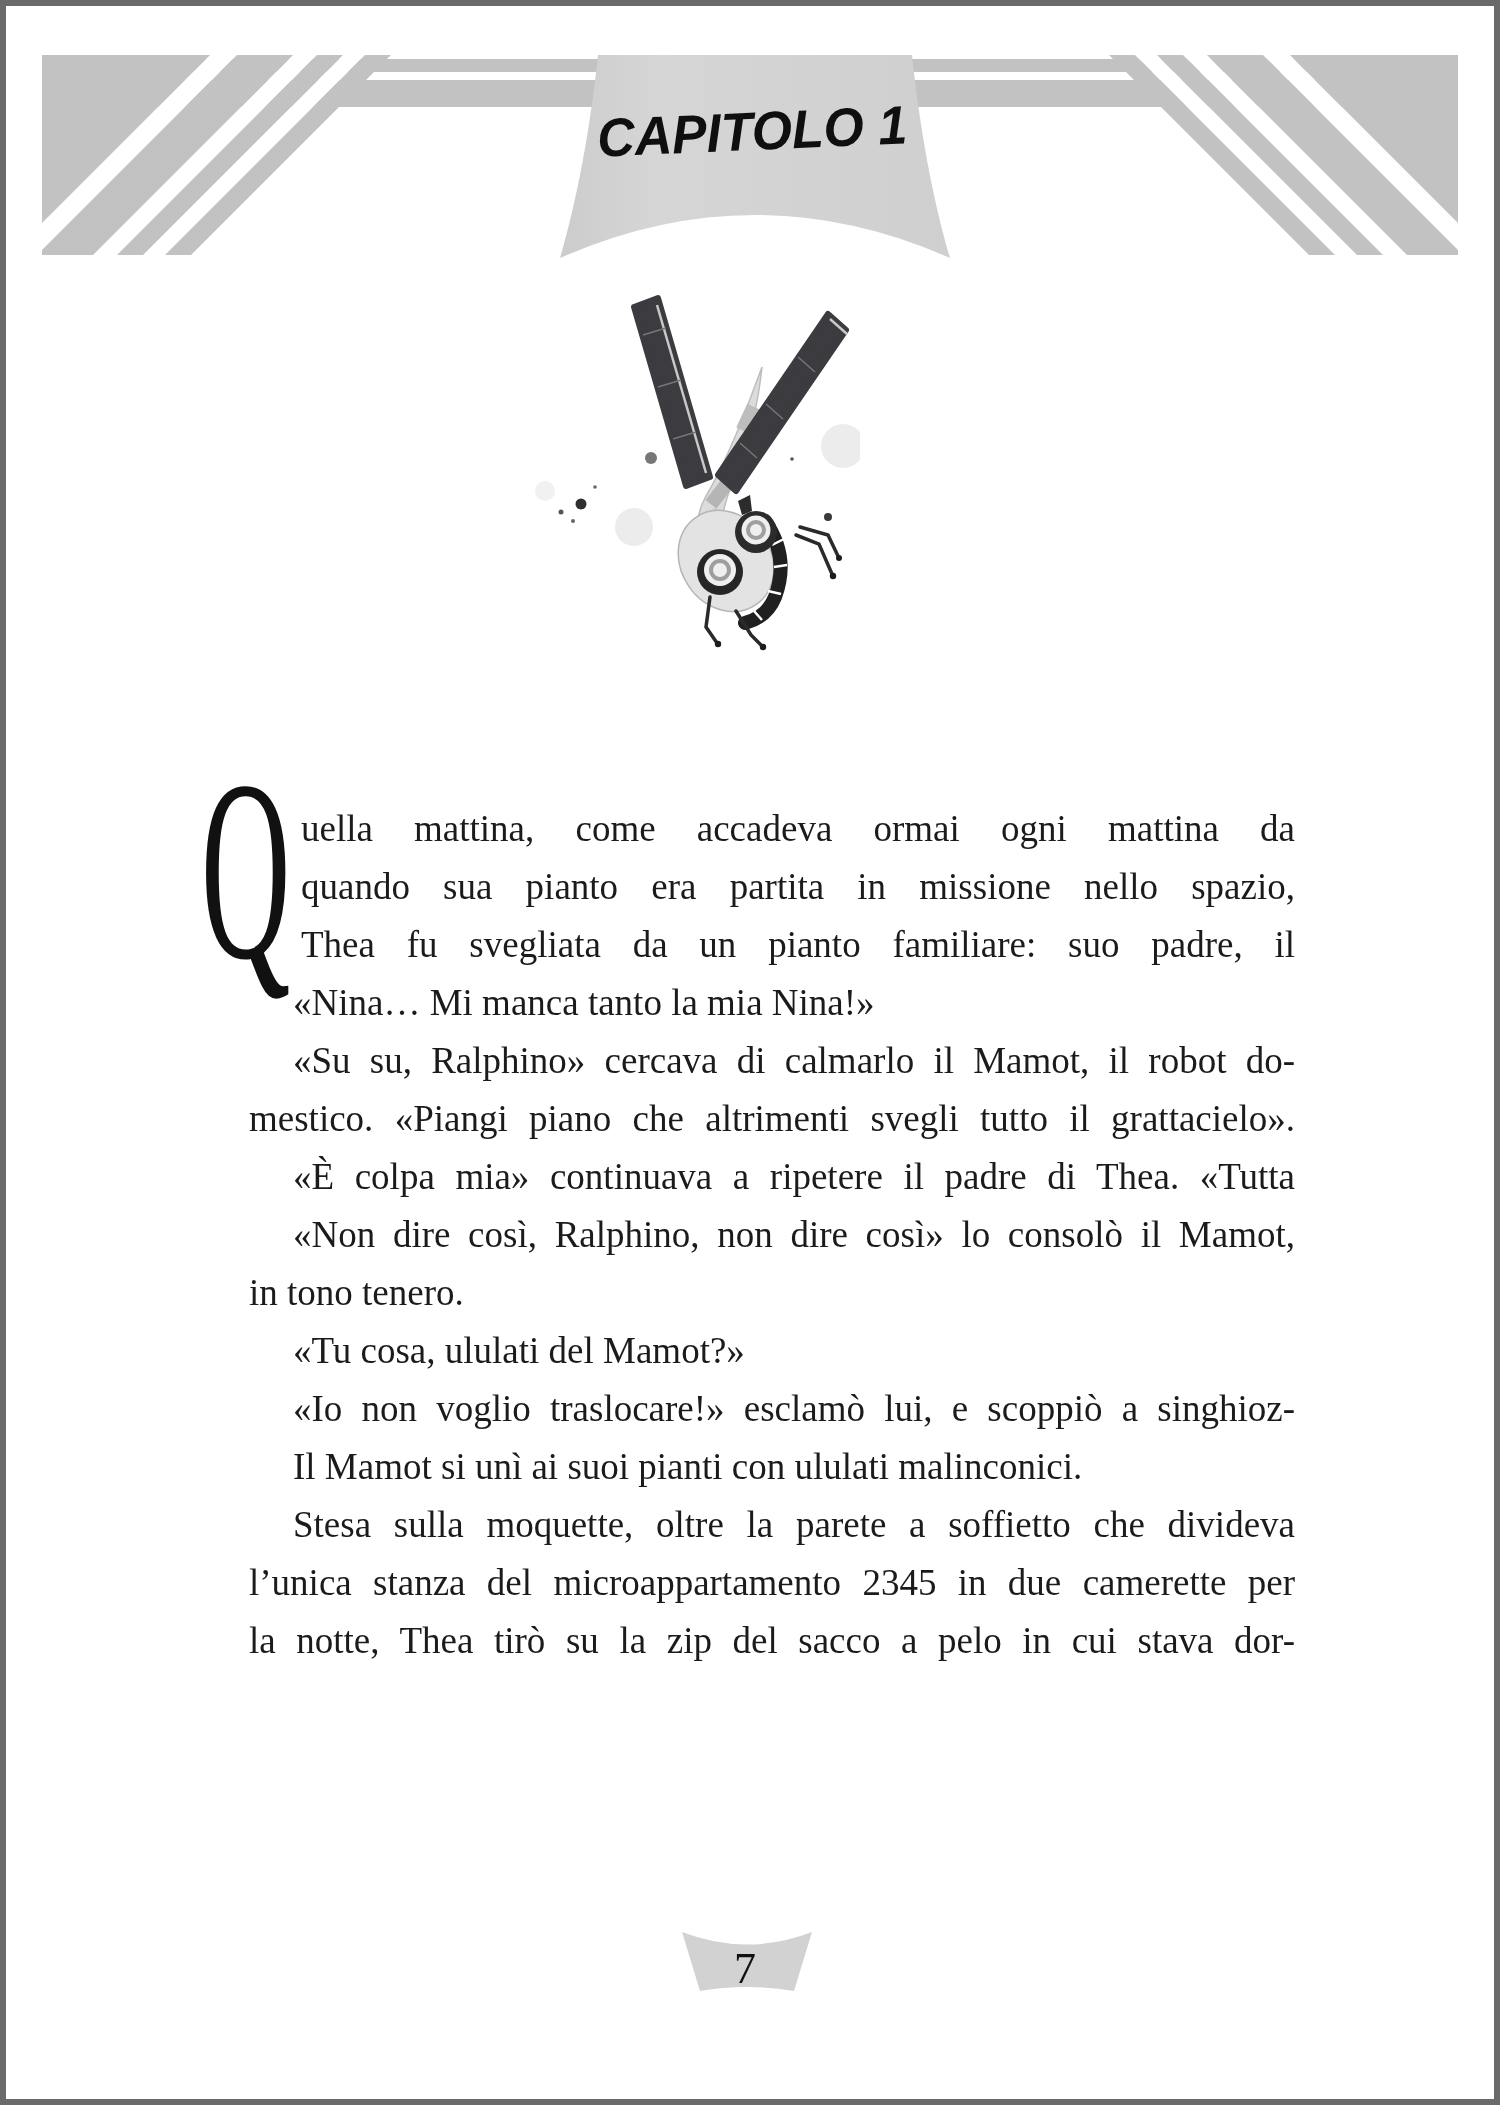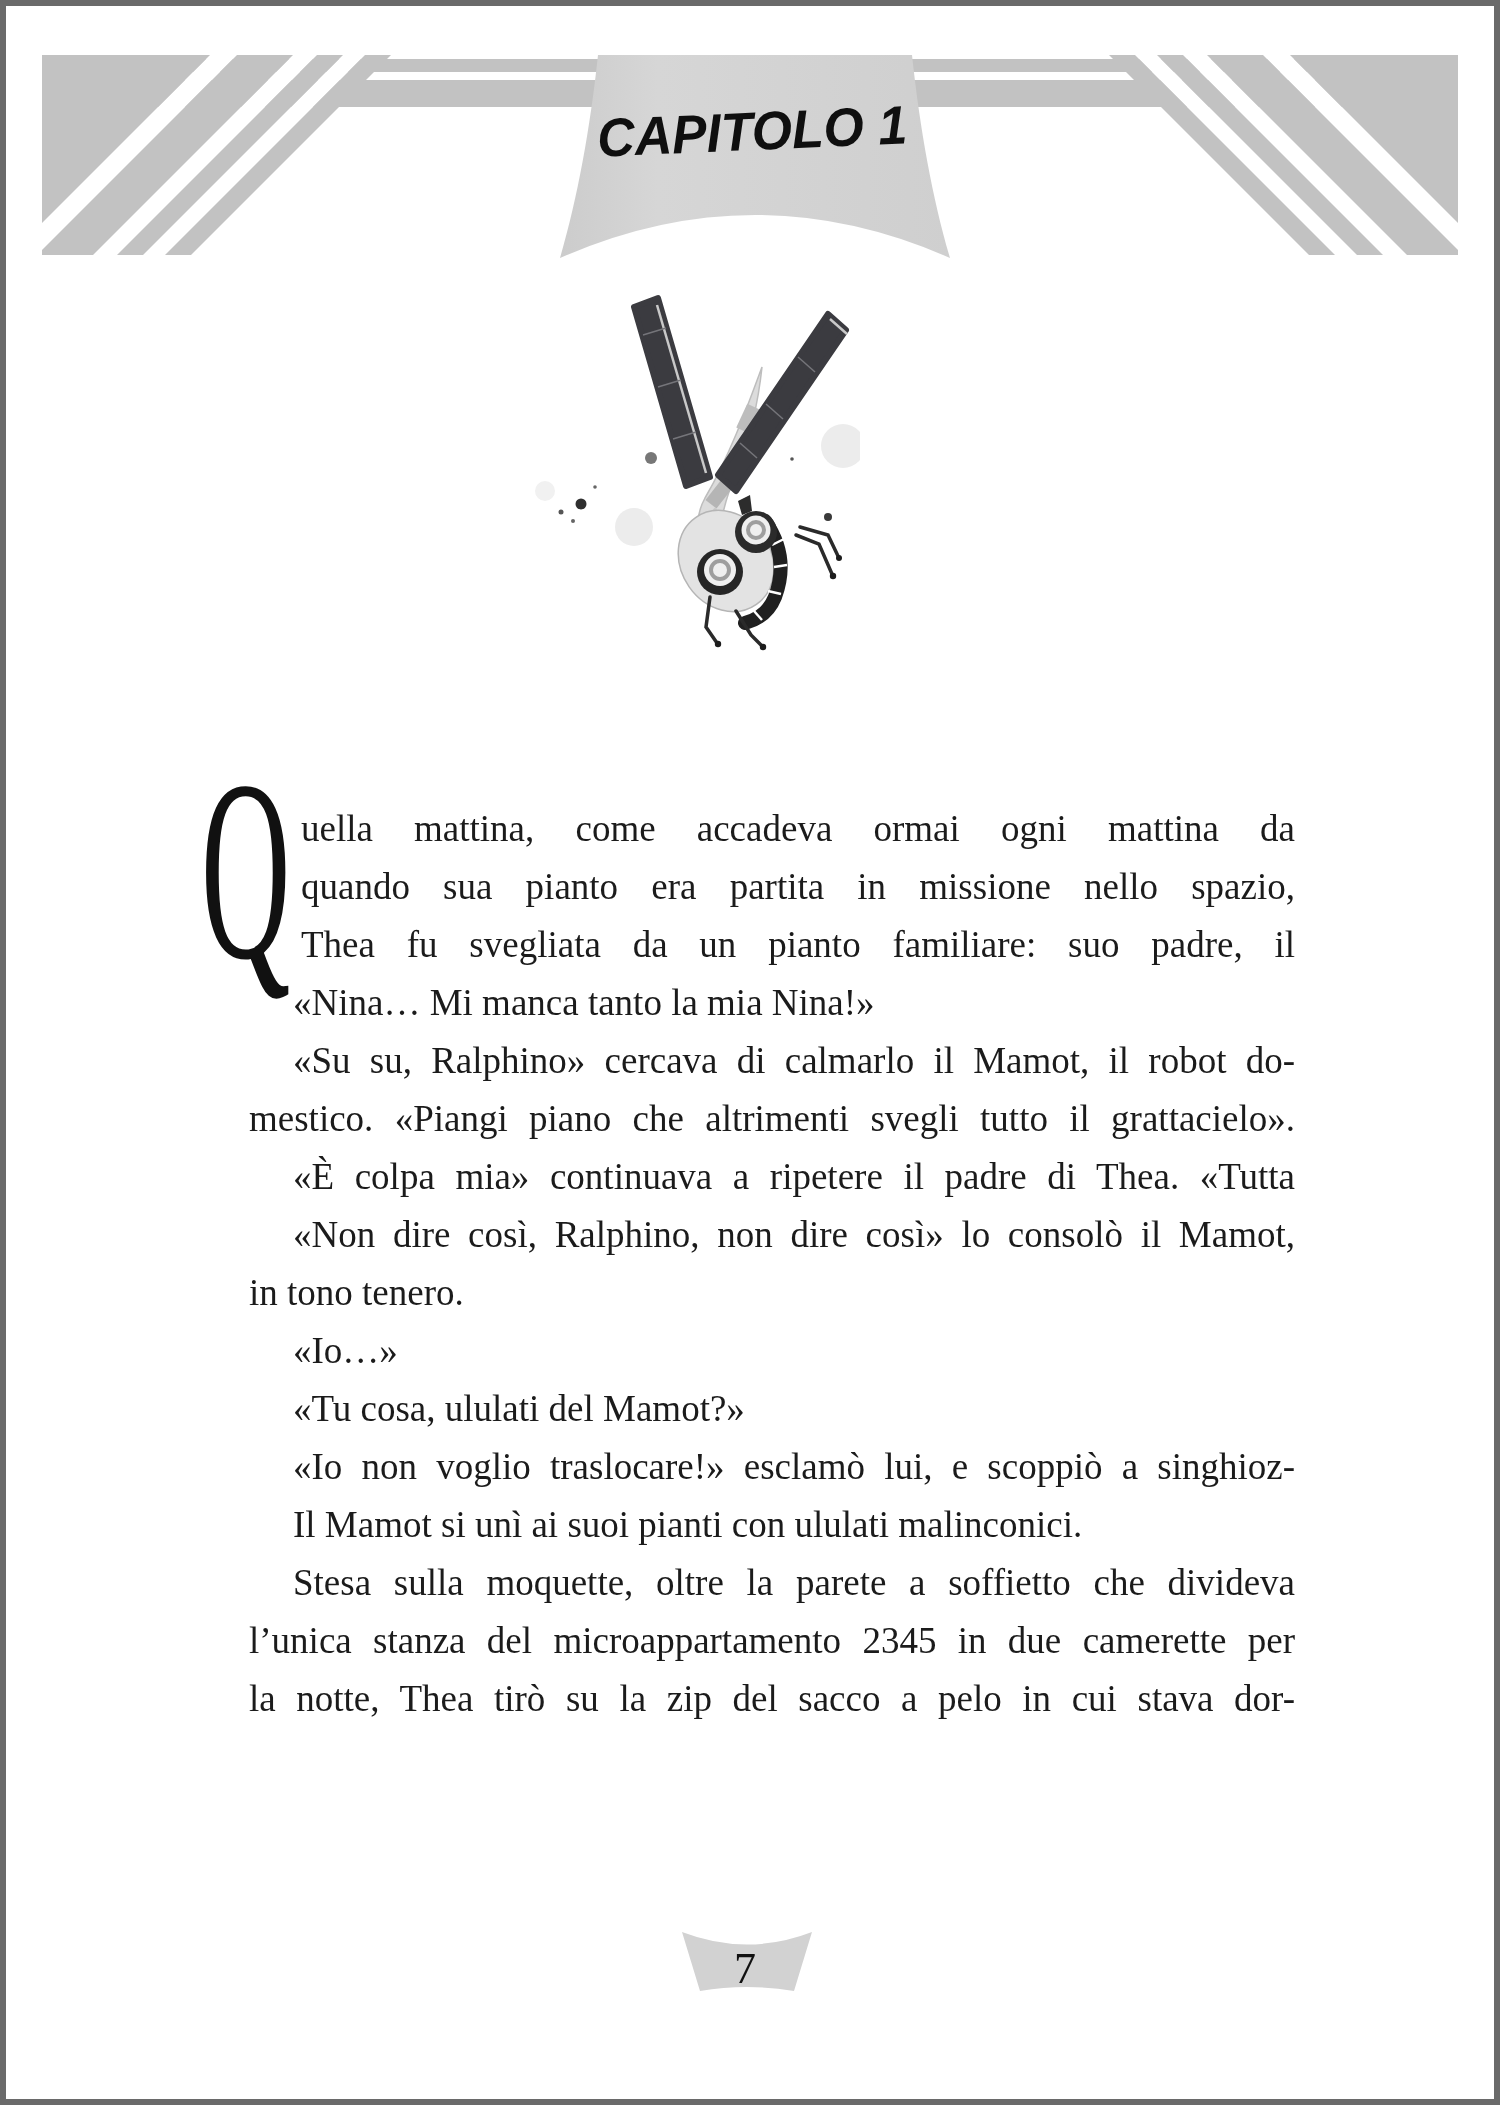--- a/index.html
+++ b/index.html
@@ -157,21 +157,20 @@
     </span>
   <div class="tline">uella mattina, come accadeva ormai ogni mattina da</div>
   <div class="tline">quando sua pianto era partita in missione nello spazio,</div>
   <div class="tline">Thea fu svegliata da un pianto familiare: suo padre, il</div>
   <div class="tline i n">«Nina… Mi manca tanto la mia Nina!»</div>
   <div class="tline i">«Su su, Ralphino» cercava di calmarlo il Mamot, il robot do-</div>
   <div class="tline">mestico. «Piangi piano che altrimenti svegli tutto il grattacielo».</div>
   <div class="tline i">«È colpa mia» continuava a ripetere il padre di Thea. «Tutta</div>
   <div class="tline i">«Non dire così, Ralphino, non dire così» lo consolò il Mamot,</div>
   <div class="tline n">in tono tenero.</div>
-  <div class="tline i n">«Io…»</div>
   <div class="tline i n">«Tu cosa, ululati del Mamot?»</div>
   <div class="tline i">«Io non voglio traslocare!» esclamò lui, e scoppiò a singhioz-</div>
   <div class="tline i n">Il Mamot si unì ai suoi pianti con ululati malinconici.</div>
   <div class="tline i">Stesa sulla moquette, oltre la parete a soffietto che divideva</div>
   <div class="tline">l’unica stanza del microappartamento 2345 in due camerette per</div>
   <div class="tline">la notte, Thea tirò su la zip del sacco a pelo in cui stava dor-</div>
 </div>
 
 <svg class="ribbon-svg" width="150" height="72" viewBox="0 0 150 72">
   <path d="M10,5 Q75,30 140,5 L122,64 Q75,56 28,64 Z" fill="#d2d2d2"></path>

